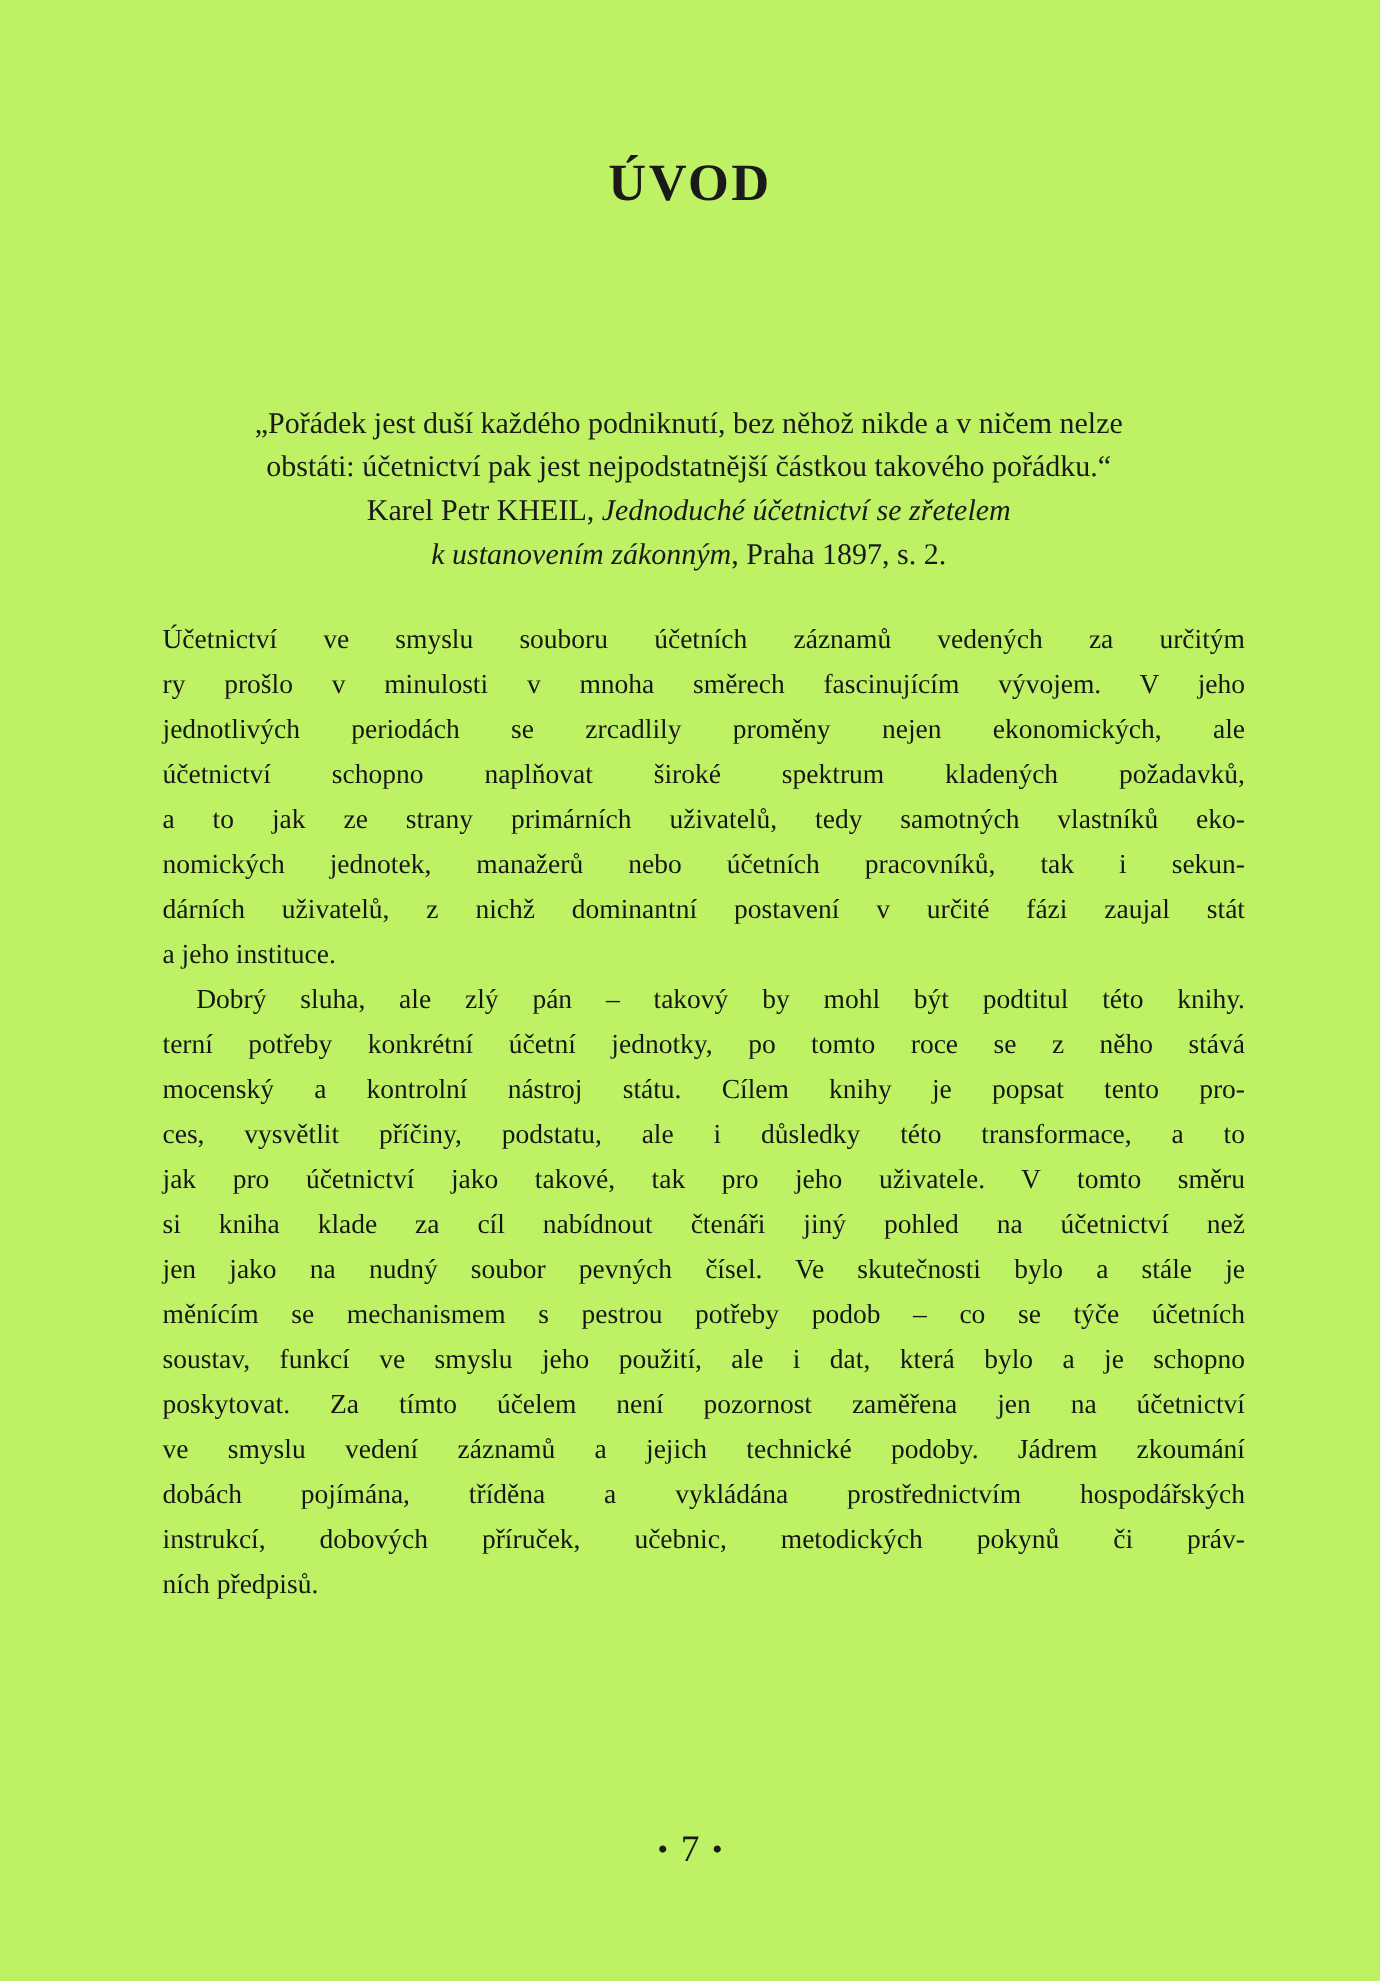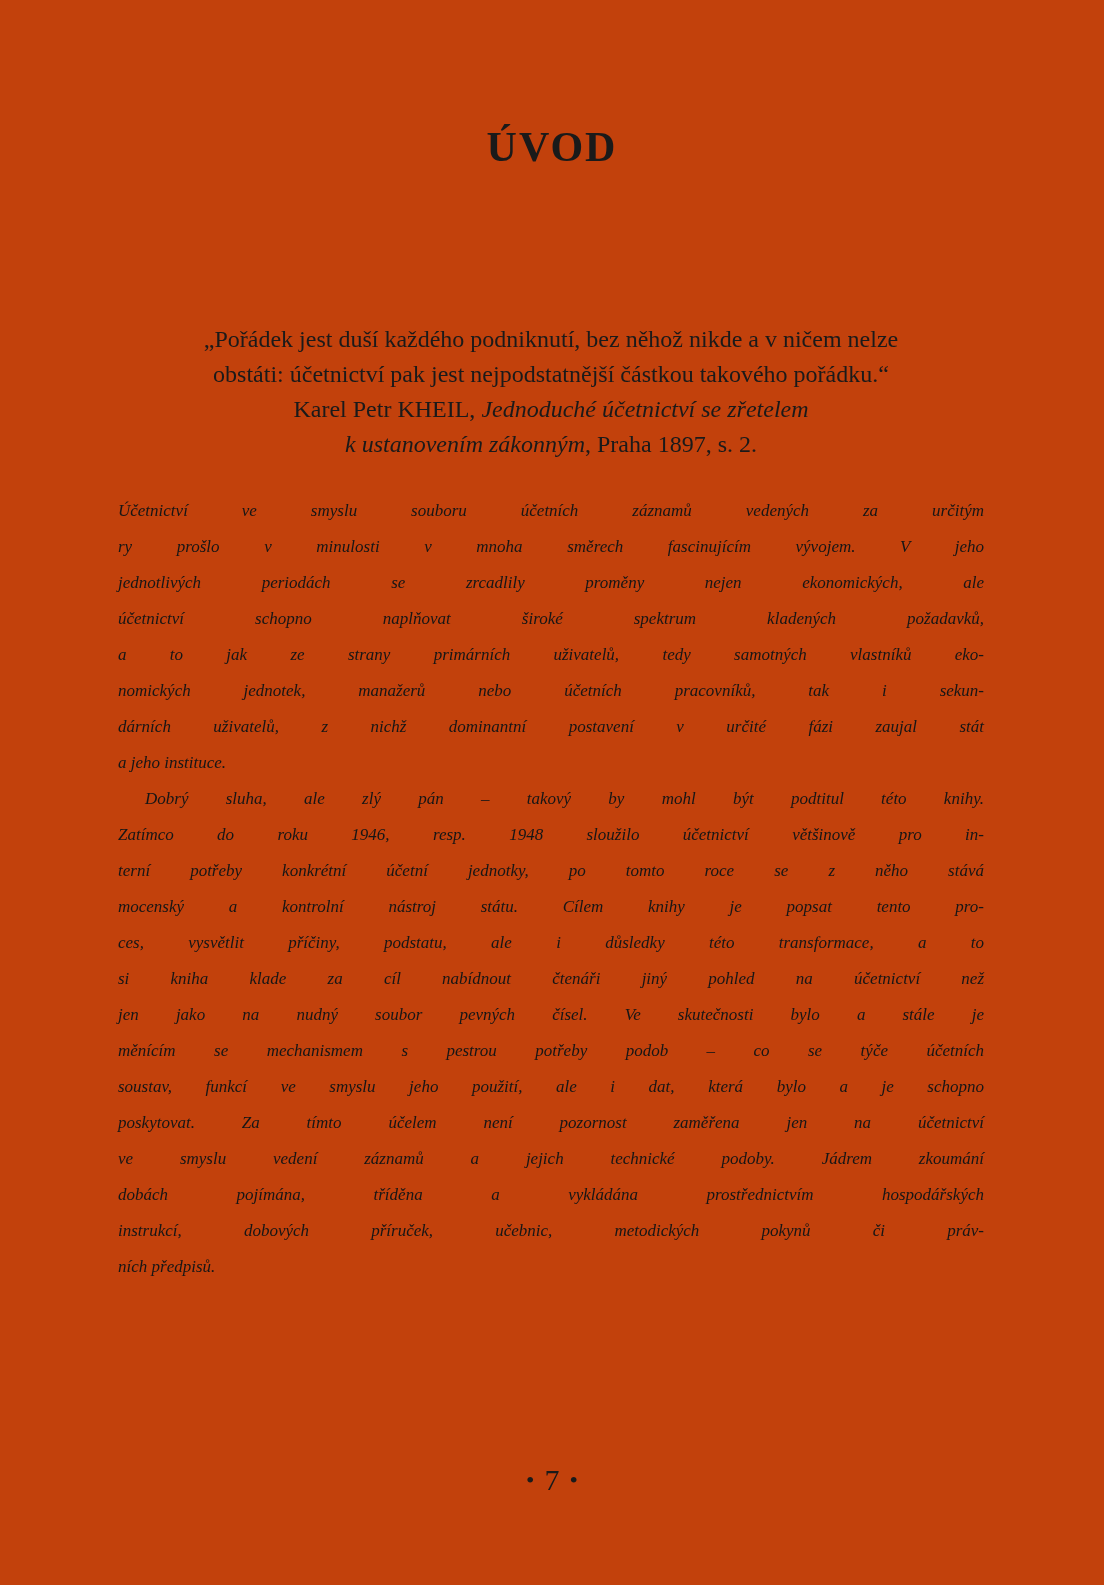--- a/index.html
+++ b/index.html
@@ -5,21 +5,21 @@
   html, body {
     margin: 0;
     padding: 0;
     background: #e8e8e8;
   }
   .page {
     position: relative;
     width: 1104px;
     height: 1585px;
     margin: 0 auto;
-    background: #c2410c;
+    background: #bef264;
     color: #161616;
     font-family: "Liberation Serif", "DejaVu Serif", serif;
     overflow: hidden;
   }
   .title {
     position: absolute;
     top: 122px;
     left: 0;
     width: 100%;
     margin: 0;
@@ -42,26 +42,25 @@
   }
   .eq-line {
     white-space: nowrap;
   }
   .it {
     font-style: italic;
   }
   .body-text {
     position: absolute;
     top: 493px;
-    left: 118px;
+    left: 130px;
     width: 866px;
-    font-size: 17px;
+    font-size: 22px;
     line-height: 36px;
     color: #161616;
-    font-style: italic;
   }
   .bl {
     white-space: nowrap;
     text-align: justify;
     text-align-last: justify;
     height: 36px;
   }
   .bl.last {
     text-align-last: left;
   }
@@ -106,24 +105,24 @@
       <div class="bl">ry prošlo v minulosti v mnoha směrech fascinujícím vývojem. V jeho</div>
       <div class="bl">jednotlivých periodách se zrcadlily proměny nejen ekonomických, ale</div>
       <div class="bl">účetnictví schopno naplňovat široké spektrum kladených požadavků,</div>
       <div class="bl">a to jak ze strany primárních uživatelů, tedy samotných vlastníků eko-</div>
       <div class="bl">nomických jednotek, manažerů nebo účetních pracovníků, tak i sekun-</div>
       <div class="bl">dárních uživatelů, z nichž dominantní postavení v určité fázi zaujal stát</div>
       <div class="bl last">a jeho instituce.</div>
     </div>
     <div class="para">
       <div class="bl indent">Dobrý sluha, ale zlý pán – takový by mohl být podtitul této knihy.</div>
-      <div class="bl">Zatímco do roku 1946, resp. 1948 sloužilo účetnictví většinově pro in-</div>
       <div class="bl">terní potřeby konkrétní účetní jednotky, po tomto roce se z něho stává</div>
       <div class="bl">mocenský a kontrolní nástroj státu. Cílem knihy je popsat tento pro-</div>
       <div class="bl">ces, vysvětlit příčiny, podstatu, ale i důsledky této transformace, a to</div>
+      <div class="bl">jak pro účetnictví jako takové, tak pro jeho uživatele. V tomto směru</div>
       <div class="bl">si kniha klade za cíl nabídnout čtenáři jiný pohled na účetnictví než</div>
       <div class="bl">jen jako na nudný soubor pevných čísel. Ve skutečnosti bylo a stále je</div>
       <div class="bl">měnícím se mechanismem s pestrou potřeby podob – co se týče účetních</div>
       <div class="bl">soustav, funkcí ve smyslu jeho použití, ale i dat, která bylo a je schopno</div>
       <div class="bl">poskytovat. Za tímto účelem není pozornost zaměřena jen na účetnictví</div>
       <div class="bl">ve smyslu vedení záznamů a jejich technické podoby. Jádrem zkoumání</div>
       <div class="bl">dobách pojímána, tříděna a vykládána prostřednictvím hospodářských</div>
       <div class="bl">instrukcí, dobových příruček, učebnic, metodických pokynů či práv-</div>
       <div class="bl last">ních předpisů.</div>
     </div>

